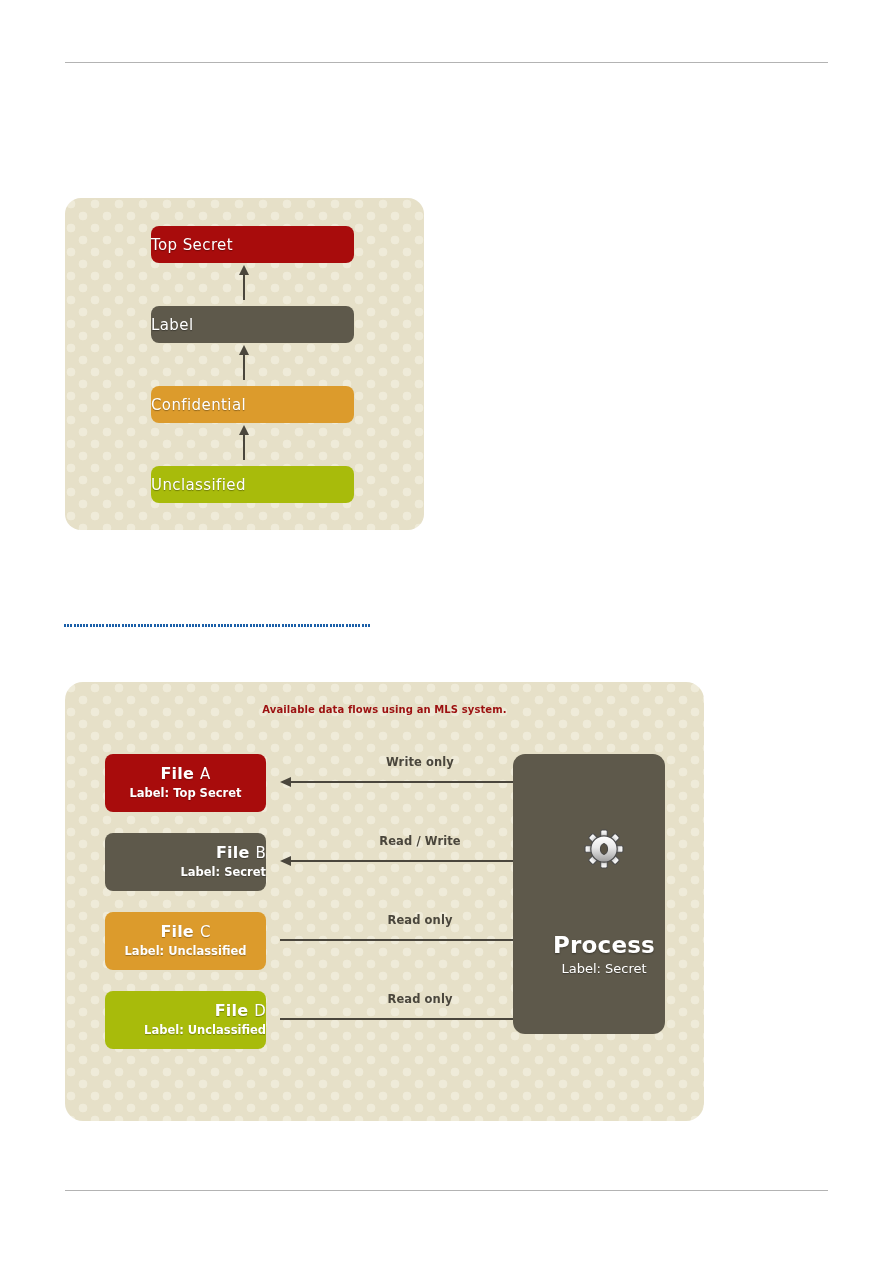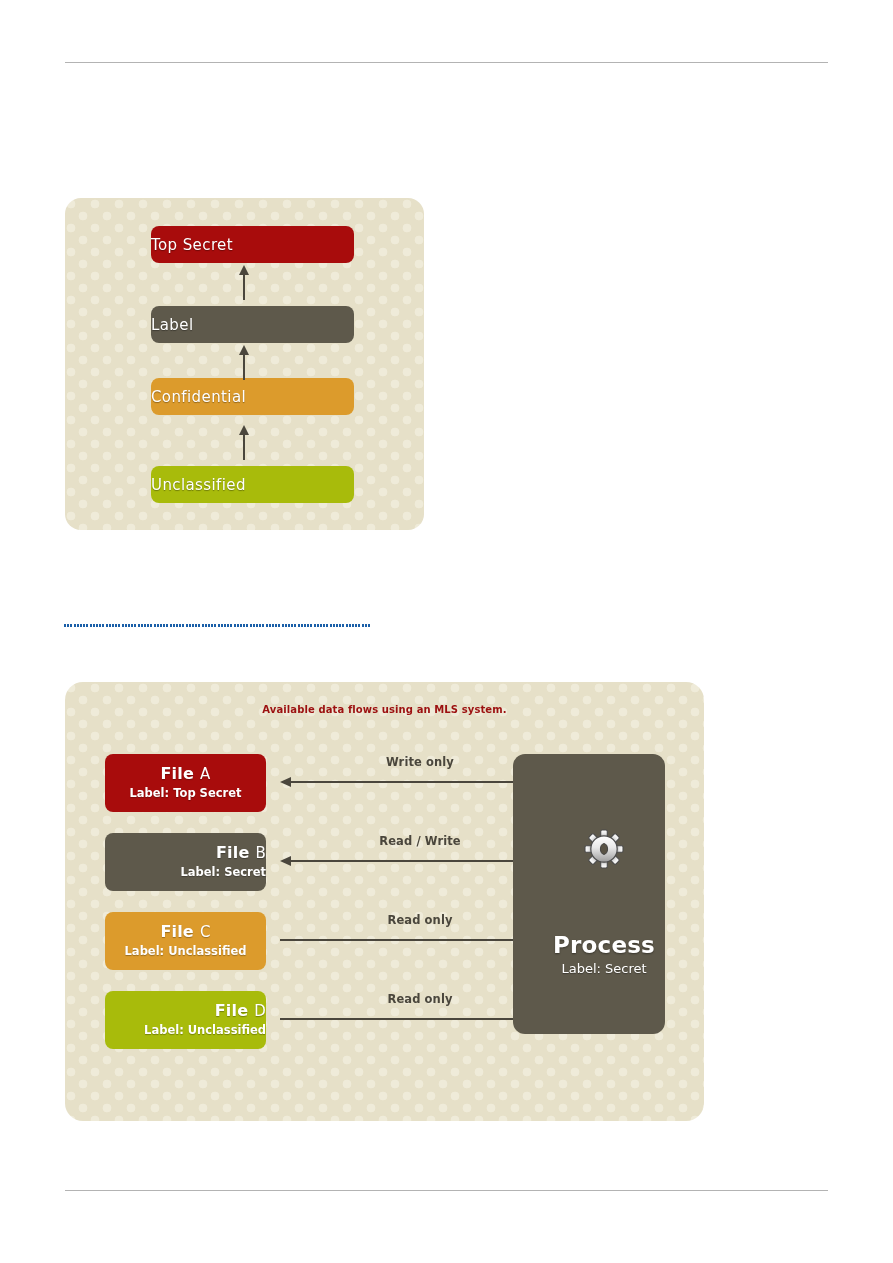--- a/index.html
+++ b/index.html
@@ -197,21 +197,21 @@
 <div class="link-underline"></div>
 
 <div class="figure" id="figure-levels">
 
   <div class="level-box" id="lvl-0" style="top: 28px; background: rgb(168, 12, 12);">
     <span>Top Secret</span>
   </div>
   <div class="level-box" id="lvl-1" style="top: 108px; background: rgb(94, 89, 75);">
     <span>Label</span>
   </div>
-  <div class="level-box" id="lvl-2" style="top: 180px; background: rgb(220, 155, 44);">
+  <div class="level-box" id="lvl-2" style="top: 188px; background: rgb(220, 155, 44);">
     <span>Confidential</span>
   </div>
   <div class="level-box" id="lvl-3" style="top: 268px; background: rgb(168, 187, 11);">
     <span>Unclassified</span>
   </div>
 
   <div class="level-arrow" id="arr-0" style="top: 66px;">
     <svg width="14" height="36" viewBox="0 0 14 36">
       <line x1="7" y1="36" x2="7" y2="9" stroke="#4a463c" stroke-width="2"></line>
       <polygon points="7,1 12,11 2,11" fill="#4a463c"></polygon>

